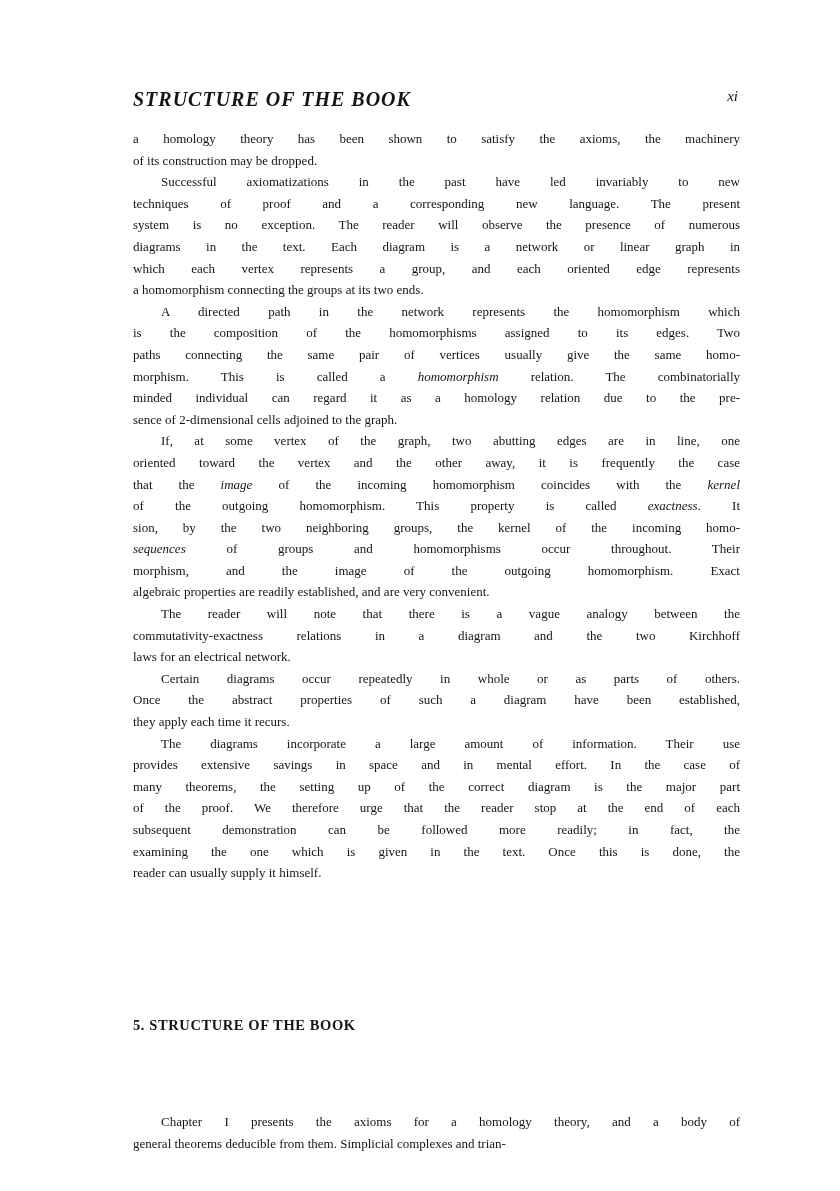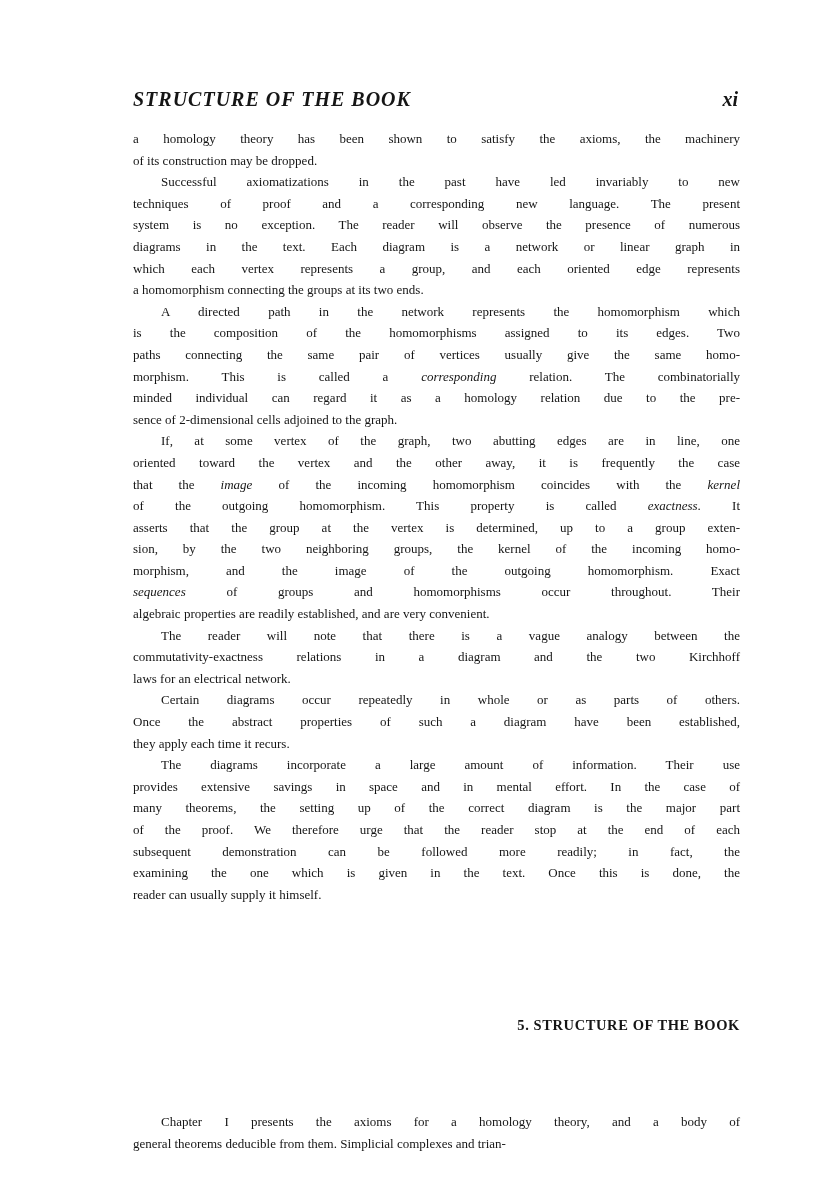--- a/index.html
+++ b/index.html
@@ -1,27 +1,27 @@
 <!DOCTYPE html>
 <html><head>
 <meta charset="utf-8">
 <style>
   html, body { margin: 0; padding: 0; background: #ffffff; }
   body { width: 840px; height: 1191px; position: relative; overflow: hidden;
          font-family: "Liberation Serif", "DejaVu Serif", serif; color: #151515; }
   .running-head { position: absolute; top: 88px; left: 133px; width: 607px; height: 22px; }
   .running-title { position: absolute; left: 0; right: 0; text-align: left;
                    font-style: italic; font-weight: bold; font-size: 20px; letter-spacing: 1px; }
-  .folio { position: absolute; right: 2px; font-style: italic; font-weight: bold; font-size: 20px; }
+  .folio { position: absolute; right: 2px; font-style: italic; font-weight: normal; font-size: 15px; }
   .body-text { position: absolute; left: 133px; width: 607px; top: 128px; }
   .line { display: block; height: 21.6px; line-height: 21.6px; font-size: 13px;
           text-align: justify; text-align-last: justify; white-space: nowrap; overflow: visible; }
   .line.last { text-align-last: left; }
   .line.indent { text-indent: 28px; }
-  .section-heading { position: absolute; top: 1017px; left: 133px; width: 607px; text-align: right;
+  .section-heading { position: absolute; top: 1017px; left: 133px; width: 607px; text-align: left;
                      font-weight: bold; font-size: 14.5px; letter-spacing: 0.6px; }
   .section-text { position: absolute; left: 133px; width: 607px; top: 1111px; }
   em { font-style: italic; }
 </style>
 </head>
 <body>
 
 <div class="running-head">
   <span class="running-title">STRUCTURE OF THE BOOK</span>
   <span class="folio">xi</span>
@@ -37,33 +37,32 @@
       <span class="line">techniques of proof and a corresponding new language.  The present</span>
       <span class="line">system is no exception.  The reader will observe the presence of numerous</span>
       <span class="line">diagrams in the text.  Each diagram is a network or linear graph in</span>
       <span class="line">which each vertex represents a group, and each oriented edge represents</span>
       <span class="line last">a homomorphism connecting the groups at its two ends.</span>
     </div>
     <div>
       <span class="line indent">A directed path in the network represents the homomorphism which</span>
       <span class="line">is the composition of the homomorphisms assigned to its edges.  Two</span>
       <span class="line">paths connecting the same pair of vertices usually give the same homo-</span>
-      <span class="line">morphism.  This is called a <em>corresponding</em> relation.  The combinatorially</span>
+      <span class="line">morphism.  This is called a <em>homomorphism</em> relation.  The combinatorially</span>
       <span class="line">minded individual can regard it as a homology relation due to the pre-</span>
       <span class="line last">sence of 2-dimensional cells adjoined to the graph.</span>
     </div>
     <div>
       <span class="line indent">If, at some vertex of the graph, two abutting edges are in line, one</span>
       <span class="line">oriented toward the vertex and the other away, it is frequently the case</span>
       <span class="line">that the <em>image</em> of the incoming homomorphism coincides with the <em>kernel</em></span>
       <span class="line">of the outgoing homomorphism.  This property is called <em>exactness</em>.  It</span>
-      <span class="line">asserts that the group at the vertex is determined, up to a group exten-</span>
       <span class="line">sion, by the two neighboring groups, the kernel of the incoming homo-</span>
+      <span class="line"><em>sequences</em> of groups and homomorphisms occur throughout.  Their</span>
       <span class="line">morphism, and the image of the outgoing homomorphism.  Exact</span>
-      <span class="line"><em>sequences</em> of groups and homomorphisms occur throughout.  Their</span>
       <span class="line last">algebraic properties are readily established, and are very convenient.</span>
     </div>
     <div>
       <span class="line indent">The reader will note that there is a vague analogy between the</span>
       <span class="line">commutativity-exactness relations in a diagram and the two Kirchhoff</span>
       <span class="line last">laws for an electrical network.</span>
     </div>
     <div>
       <span class="line indent">Certain diagrams occur repeatedly in whole or as parts of others.</span>
       <span class="line">Once the abstract properties of such a diagram have been established,</span>

